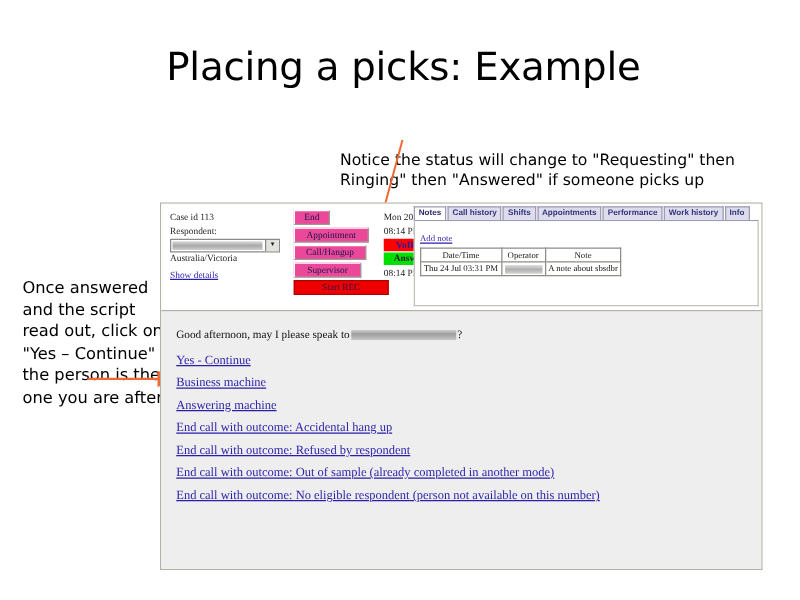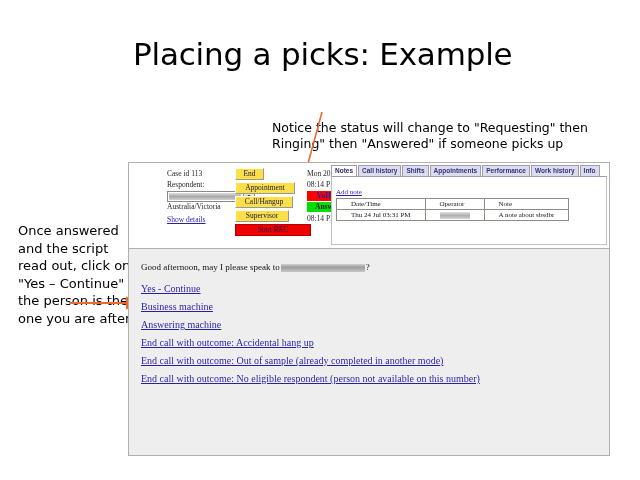--- a/index.html
+++ b/index.html
@@ -82,21 +82,20 @@
 
   .case-block {
     position: absolute;
     left: 7px;
     top: 6px;
     width: 95px;
     font-size: 7.5px;
     line-height: 10.5px;
     color: #1d1d1d;
     font-family: "Liberation Serif", serif;
-    margin-left: 31px;
   }
   .case-line { white-space: nowrap; }
   .respondent-select {
     margin-top: 1px;
     width: 88px;
     height: 11px;
     border: 1px solid #8a8a8a;
     background: #ffffff;
     box-sizing: border-box;
     position: relative;
@@ -134,21 +133,21 @@
   
   .btn-col {
     position: absolute;
     left: 106px;
     top: 5px;
     width: 64px;
   }
   .app-btn {
     display: block;
     margin-bottom: 2px;
-    background: #fde047;
+    background: #ec4899;
     border: 1px solid #9b9891;
     border-top-color: #ffffff;
     border-left-color: #ffffff;
     font-family: "Liberation Serif", serif;
     font-size: 7.5px;
     line-height: 10px;
     color: #16164a;
     text-align: center;
     padding: 0 2px;
     box-sizing: border-box;
@@ -235,22 +234,22 @@
     margin-bottom: 2px;
   }
   .note-table {
     border-collapse: collapse;
     font-family: "Liberation Serif", serif;
     font-size: 7px;
     color: #161616;
   }
   .note-table th, .note-table td {
     border: 1px solid #8e8c86;
-    padding: 0 14px;
-    text-align: left;
+    padding: 0 2px;
+    text-align: center;
     font-weight: normal;
     line-height: 10px;
     white-space: nowrap;
     font-family: Liberation Serif, serif;
   }
   .note-table th { font-weight: normal; }
   .op-redact {
     display: inline-block;
     width: 30px;
     height: 7px;
@@ -379,17 +378,18 @@
   <div class="app-script">
     <div class="script-text">
       <span>Good afternoon, may I please speak to</span><span class="name-redact"></span><span>?</span>
     </div>
 
     <div class="script-links">
       <a class="script-link">Yes - Continue</a>
       <a class="script-link">Business machine</a>
       <a class="script-link">Answering machine</a>
       <a class="script-link">End call with outcome: Accidental hang up</a>
+      <a class="script-link">End call with outcome: Refused by respondent</a>
       <a class="script-link">End call with outcome: Out of sample (already completed in another mode)</a>
       <a class="script-link">End call with outcome: No eligible respondent (person not available on this number)</a>
     </div>
   </div>
 </div>
 
 </body></html>

